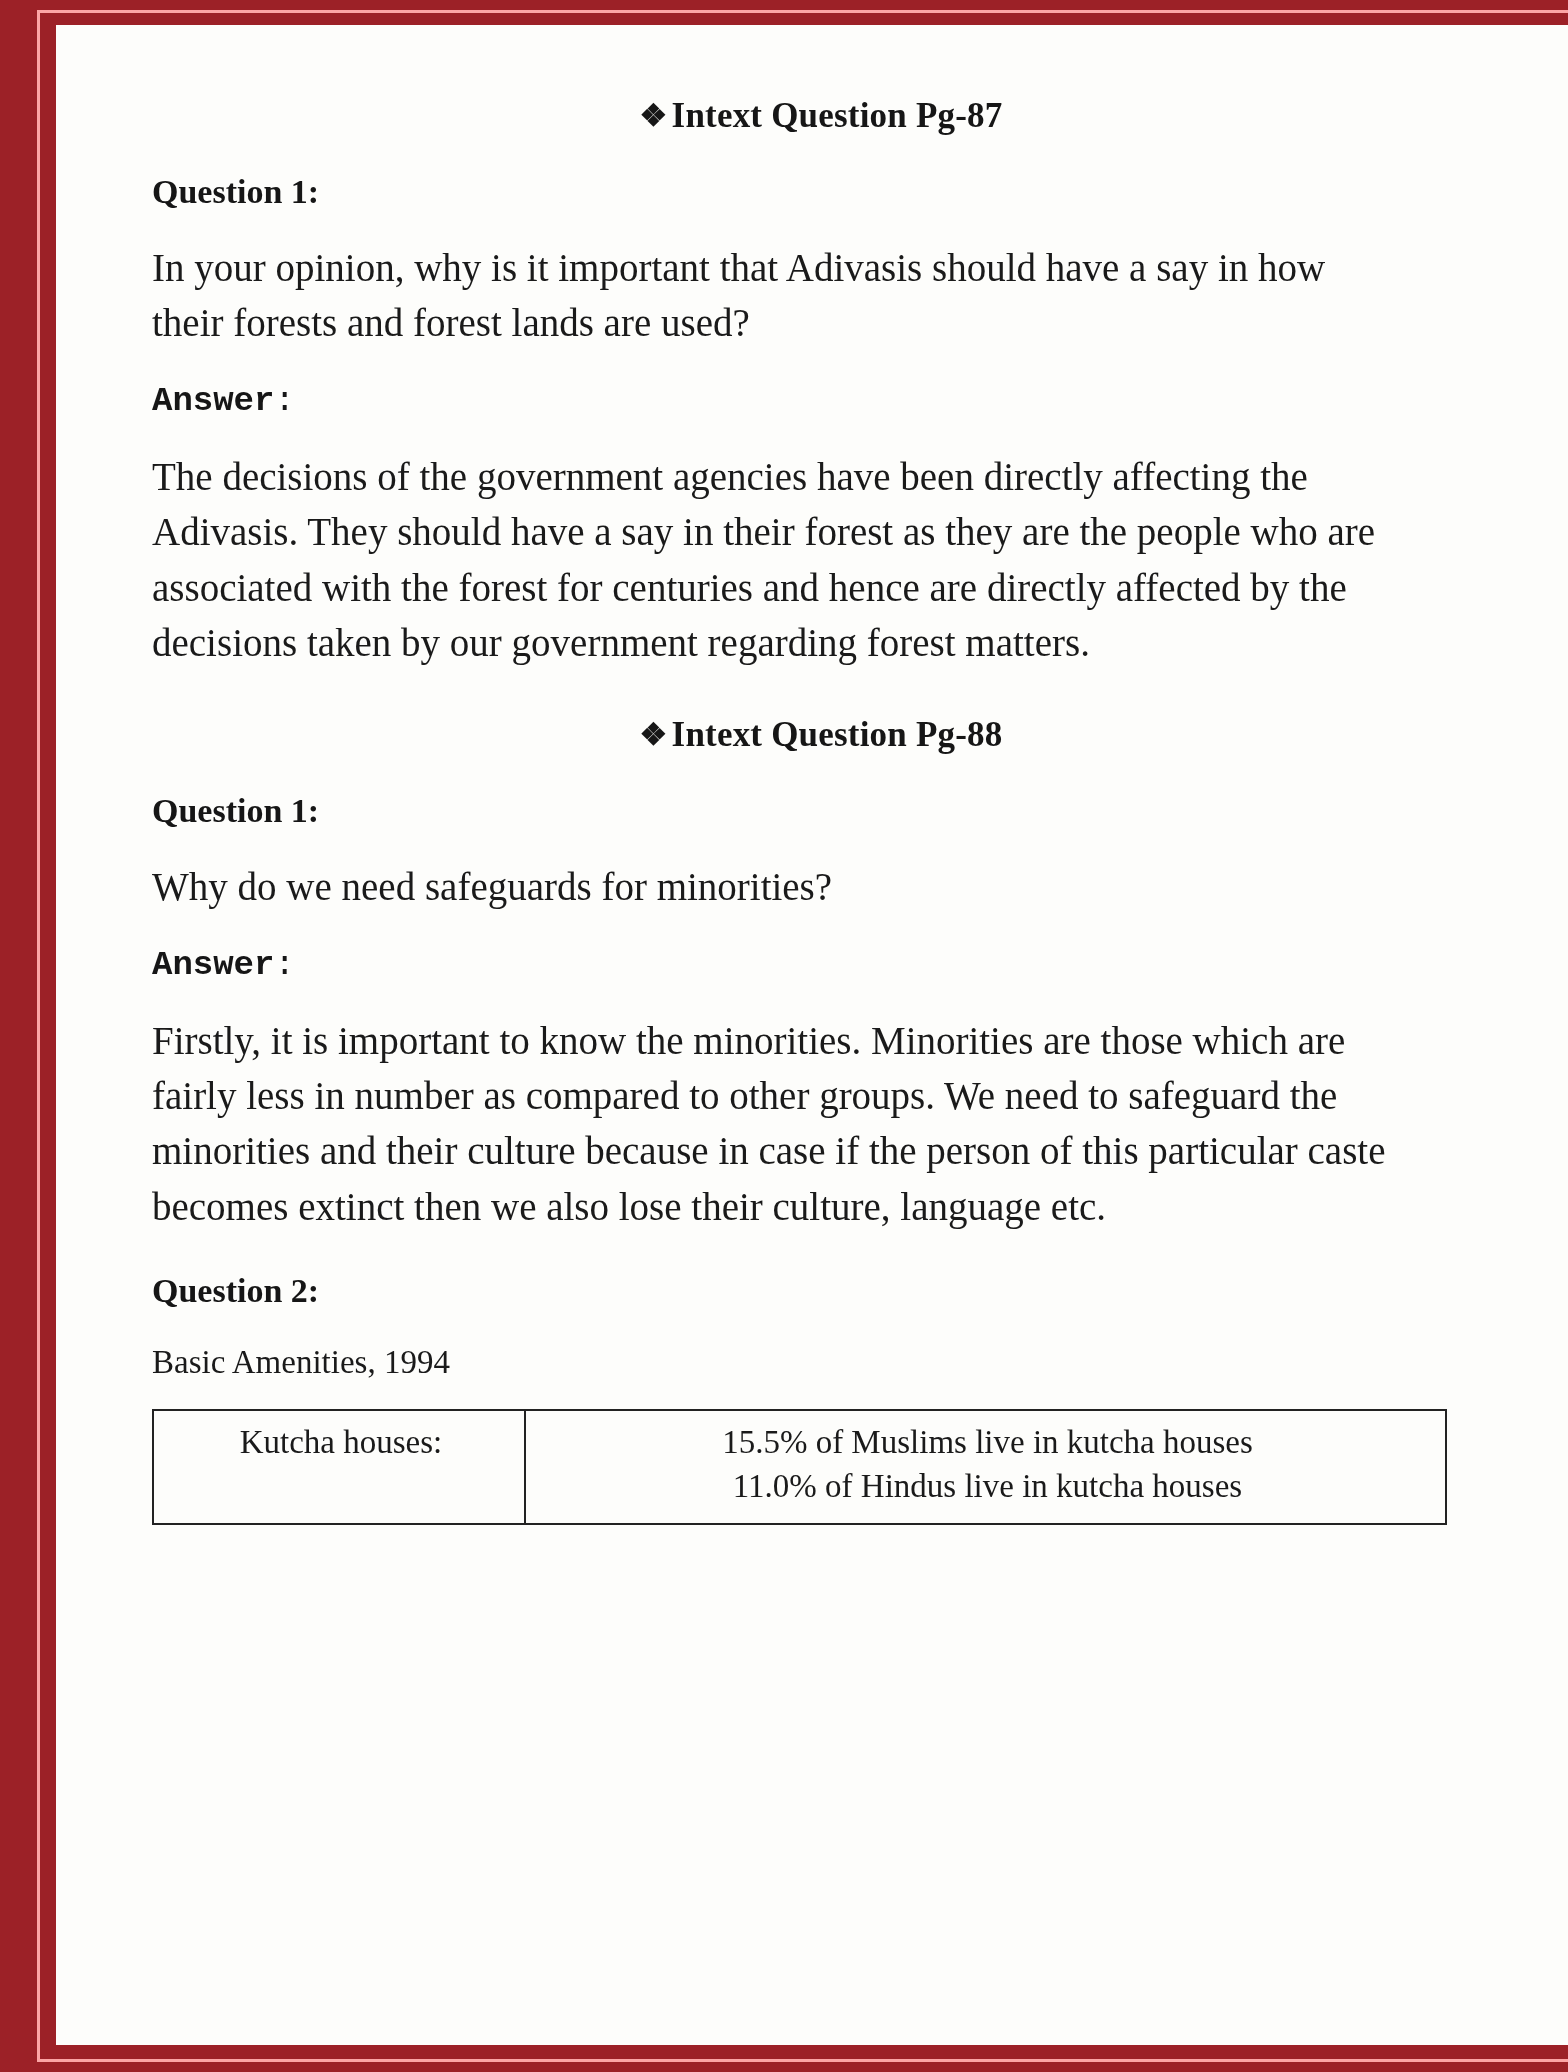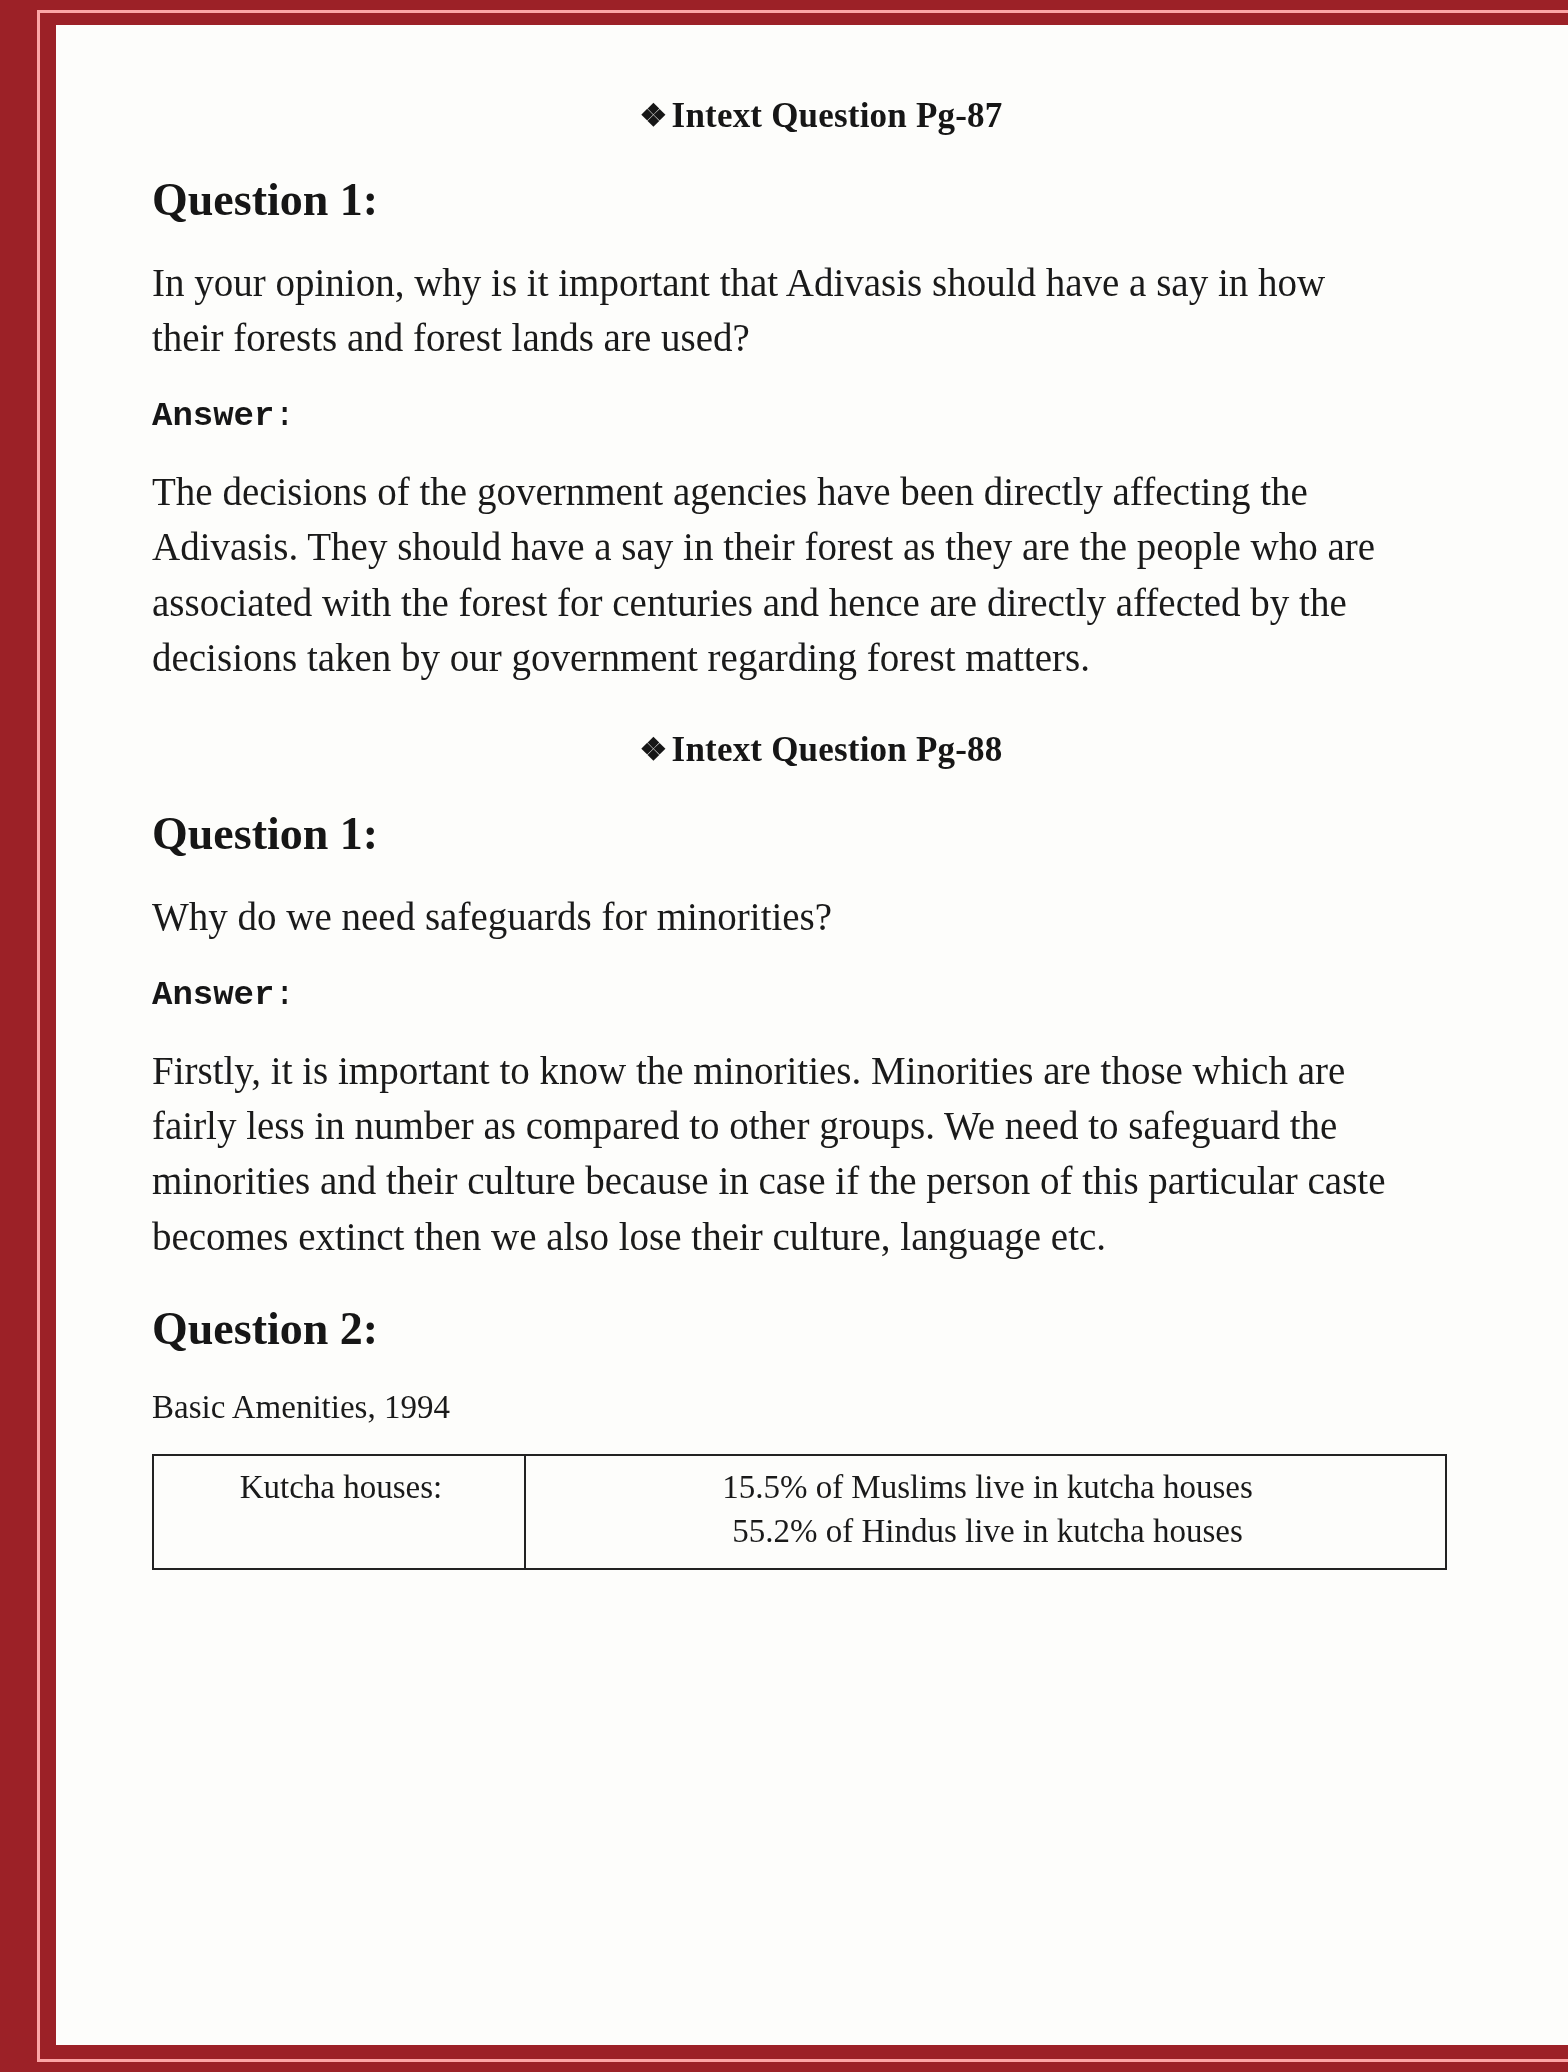--- a/index.html
+++ b/index.html
@@ -57,21 +57,21 @@
     font-size: 31px;
     vertical-align: 1px;
     margin-right: 4px;
   }
   .section-heading.second {
     margin-top: 44px;
   }
 
   .q-label {
     font-weight: bold;
-    font-size: 46px;
+    font-size: 34px;
     color: #161616;
     margin: 0 0 26px 0;
     line-height: 1.25;
   }
   .a-label {
     font-size: 34px;
     color: #161616;
     margin: 0 0 26px 0;
     line-height: 1.25;
     font-family: Liberation Mono, monospace;
@@ -148,21 +148,21 @@
       <p class="q-label">Question 2:</p>
 
       <p class="plain-line">Basic Amenities, 1994</p>
 
       <table class="amenities">
         <tbody>
           <tr>
             <td class="cell-key">Kutcha houses:</td>
             <td class="cell-val">
               <span class="val-line">15.5% of Muslims live in kutcha houses</span>
-              <span class="val-line">55.2% of Hindus live in kutcha houses</span>
+              <span class="val-line">11.0% of Hindus live in kutcha houses</span>
             </td>
           </tr>
         </tbody>
       </table>
 
     </div>
   </div>
 </div>
 
 </body></html>

